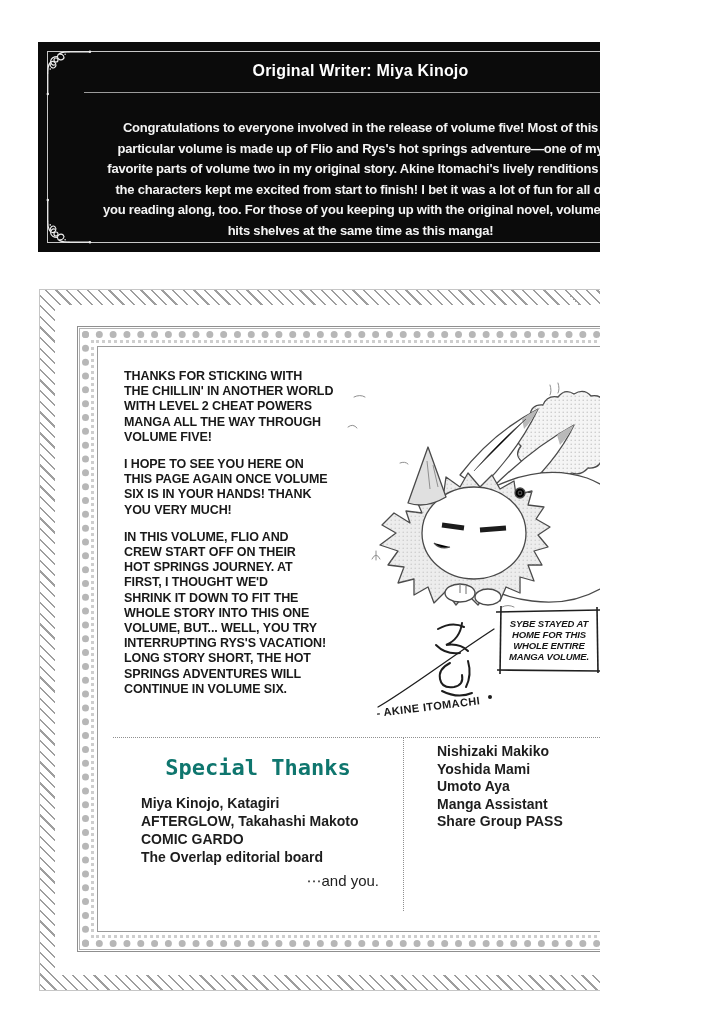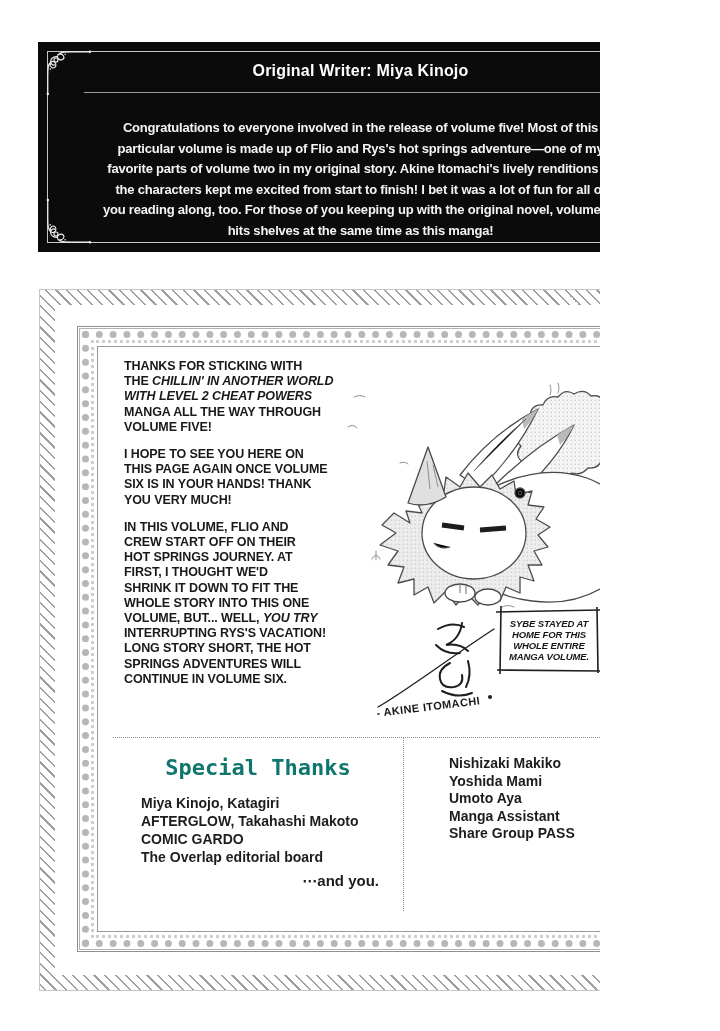--- a/index.html
+++ b/index.html
@@ -28,24 +28,24 @@
      outline:1px solid #c6c6c6;}
   
   .lace{position:absolute;left:22px;top:21px;width:570px;height:626px;box-sizing:border-box;
         border:1px solid #8f8f8f;padding:1px;}
   .l2{height:100%;box-sizing:border-box;border:1px solid #b3b3b3;padding:2px;}
   .l3{height:100%;box-sizing:border-box;border:7px dotted #b7b7b7;padding:2px;}
   .l4{height:100%;box-sizing:border-box;border:3px dotted #cecece;padding:3px;}
   .content{position:relative;height:100%;box-sizing:border-box;border:1px solid #9a9a9a;background:#fff;}
 
   
-  .hand-text{position:absolute;left:26px;top:12px;width:285px;color:#191919;}
+  .hand-text{position:absolute;left:26px;top:22px;width:285px;color:#191919;}
   .hand-text p{margin:0 0 12px 0;font-size:12.5px;line-height:15.2px;font-weight:bold;
                letter-spacing:-0.1px;white-space:pre-line;}
-  .hand-text .em{font-style:italic;}
+  .hand-text .em{}
 
   .creature{position:absolute;left:244px;top:16px;}
 
   .caption-box{position:absolute;left:396px;top:258px;width:110px;height:70px;}
   .caption-frame{position:absolute;left:0;top:0;}
   .caption-text{position:absolute;inset:0;display:flex;align-items:center;justify-content:center;
                 margin:0;text-align:center;font-size:9.5px;line-height:11px;font-weight:bold;
                 color:#161616;white-space:pre-line;letter-spacing:-0.1px;font-style:italic;}
 
   .sig{position:absolute;left:274px;top:272px;}
@@ -53,23 +53,23 @@
                color:#1a1a1a;transform:rotate(-7deg);letter-spacing:.4px;white-space:nowrap;}
 
   .h-divider{position:absolute;left:15px;top:390px;width:491px;border-top:1px dotted #8f8f8f;}
   .v-divider{position:absolute;left:305px;top:390px;height:174px;border-left:1px dotted #8f8f8f;}
 
   .thanks-col{position:absolute;left:15px;top:396px;width:290px;color:#1d1d1d;}
   .staff-col{position:absolute;left:305px;top:396px;width:222px;color:#1d1d1d;}
   .col-title{margin:12px 0 14px 0;text-align:center;font-family:"DejaVu Sans Mono",monospace;
              font-weight:bold;font-size:22px;letter-spacing:0;color:#0f766e;}
   .thanks-names{margin:0;padding-left:28px;font-size:14px;line-height:18px;font-weight:bold;white-space:pre-line;}
-  .and-you{margin:6px 24px 12px 0;text-align:right;font-size:15px;font-weight:bold;}
+  .and-you{margin:6px 24px 12px 0;text-align:right;font-size:15px;font-weight:normal;}
   .staff-inner{margin-left:34px;width:178px;}
-  .staff-names{margin:12px;font-size:14px;line-height:17.5px;font-weight:bold;white-space:pre-line;}
+  .staff-names{margin:0;font-size:14px;line-height:17.5px;font-weight:bold;white-space:pre-line;}
 </style>
 </head>
 <body>
 
 <div class="page">
 
   <svg width="0" height="0" style="position:absolute" aria-hidden="true">
     <defs>
       <symbol id="filigree" viewBox="0 0 52 52">
         <g fill="none" stroke="#efefef" stroke-width="1.2" stroke-linecap="round">

